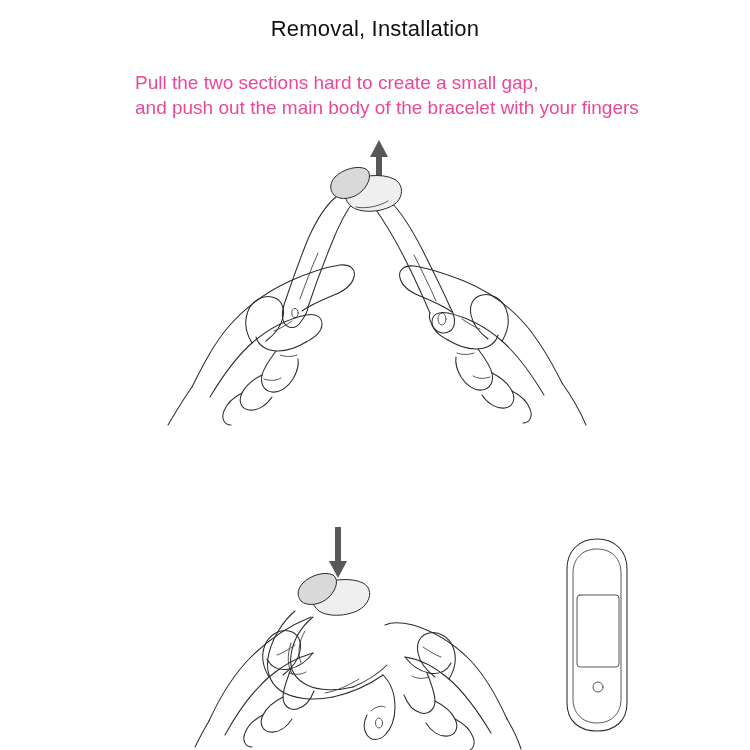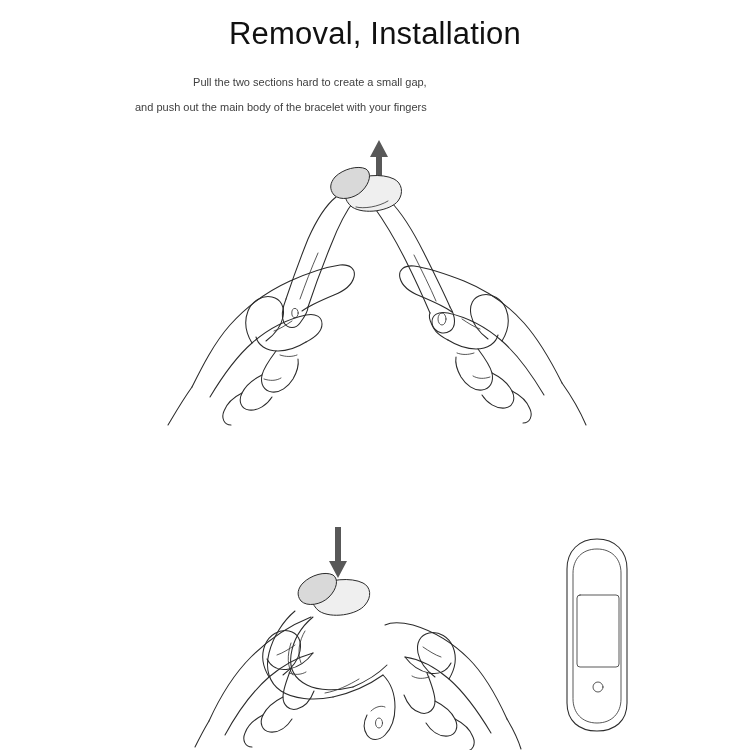--- a/index.html
+++ b/index.html
@@ -19,32 +19,31 @@
     position: relative;
     width: 750px;
     height: 750px;
   }
   .title {
     position: absolute;
     top: 16px;
     left: 0;
     width: 750px;
     text-align: center;
-    font-size: 31px;
+    font-size: 22px;
     font-weight: 400;
     letter-spacing: 0.2px;
     color: #111;
   }
   .caption {
     position: absolute;
-    font-size: 11px;
+    font-size: 19px;
     line-height: 25px;
-    color: #404040;
+    color: #ec4899;
     white-space: pre;
-    text-align: right;
   }
   .caption-1 {
     top: 70px;
     left: 135px;
   }
   .caption-2 {
     top: 440px;
     left: 130px;
   }
   .fig {

